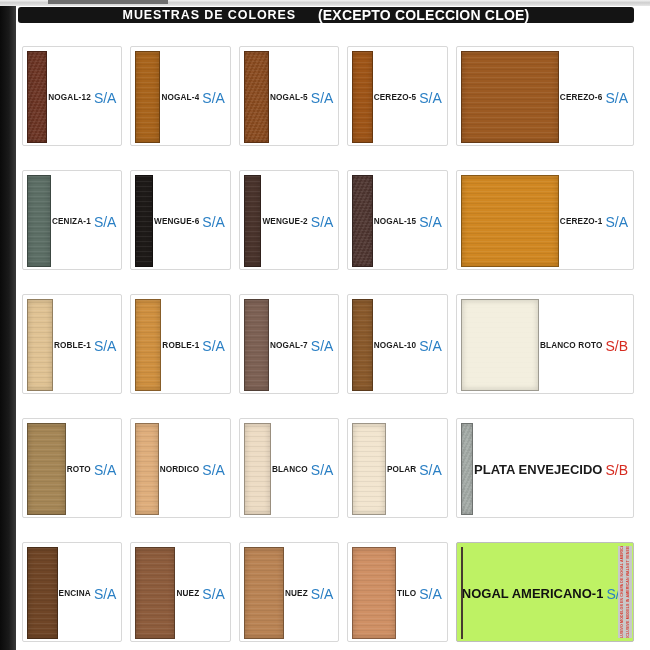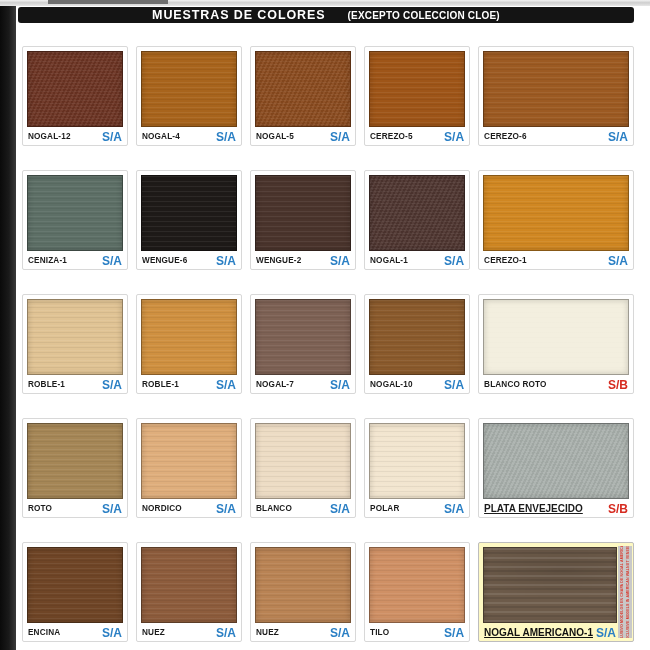--- a/index.html
+++ b/index.html
@@ -61,21 +61,21 @@
   }
   .banner-title {
     color: #ffffff;
     font-size: 12.5px;
     font-weight: bold;
     letter-spacing: 0.9px;
     white-space: nowrap;
   }
   .banner-sub {
     color: #ffffff;
-    font-size: 10px;
+    font-size: 14px;
     font-weight: bold;
     letter-spacing: 0.2px;
     margin-left: 22px;
     white-space: nowrap;
   }
 
   
   .grid {
     position: absolute;
     top: 26px;
@@ -90,21 +90,21 @@
   }
 
   .cell {
     position: relative;
     background: #ffffff;
     border: 1px solid #d8d8d8;
     border-radius: 2px;
     box-sizing: border-box;
     padding: 4px 4px 0 4px;
     display: flex;
-    flex-direction: column;
+    flex-direction: row;
     margin-top: 20px;
   }
 
   .swatch-wrap {
     position: relative;
     flex: 1 1 auto;
     min-height: 0;
     margin-bottom: 2px;
   }
 
@@ -166,35 +166,35 @@
     padding: 0 1px 1px 1px;
   }
   .label-name {
     font-size: 8.2px;
     font-weight: bold;
     color: #1b1b1b;
     letter-spacing: 0.15px;
     white-space: nowrap;
     overflow: hidden;
   }
-  .label-name.tight { font-size: 10px; letter-spacing: 0; text-decoration: underline; }
+  .label-name.tight { font-size: 13px; letter-spacing: 0; }
   .label-code {
-    font-size: 12px;
-    font-weight: bold;
+    font-size: 14px;
+    font-weight: normal;
     color: #2a7fc4;
     white-space: nowrap;
     margin-left: 3px;
   }
   .label-code.alt { color: #d62b20; }
 
   
   .cell.mounted {
-    background: #fef9c3;
+    background: #bef264;
     border-color: #bdbdbd;
-    padding-right: 16px;
+    padding-right: 3px;
   }
   .cell.mounted .label-name { color: #111111; }
 
   .vnote {
     position: absolute;
     right: 1px;
     top: 3px;
     bottom: 3px;
     width: 14px;
     display: flex;
@@ -299,21 +299,21 @@
         <div class="label-row">
           <span class="label-name">WENGUE-2</span>
           <span class="label-code">S/A</span>
         </div>
       </div>
       <div class="cell">
         <div class="swatch-wrap">
           <div class="swatch grain-mottled" style="background: rgb(78, 53, 48);"></div>
         </div>
         <div class="label-row">
-          <span class="label-name">NOGAL-1</span>
+          <span class="label-name">NOGAL-15</span>
           <span class="label-code">S/A</span>
         </div>
       </div>
       <div class="cell">
         <div class="swatch-wrap">
           <div class="swatch grain-lines" style="background: rgb(208, 135, 34);"></div>
         </div>
         <div class="label-row">
           <span class="label-name">CEREZO-1</span>
           <span class="label-code">S/A</span>

